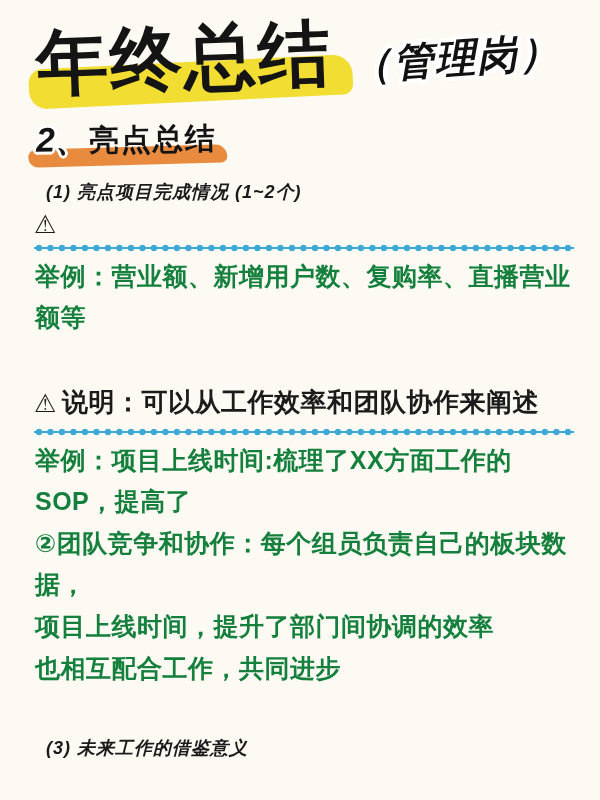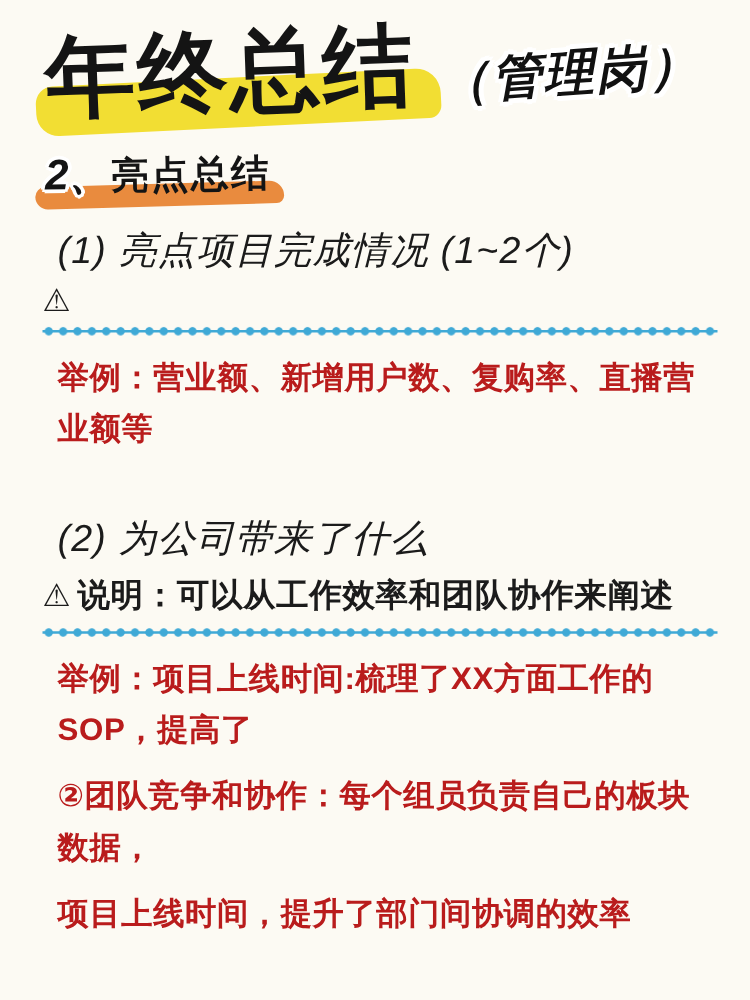--- a/index.html
+++ b/index.html
@@ -83,21 +83,21 @@
     font-size:30px;font-weight:900;
     letter-spacing:2px;
     color:#141414;
   }
 
   
   .section{margin-top:13px;}
   .section + .section{margin-top:47px;}
   .item-heading{
     margin:0 0 7px 12px;
-    font-size:30px;font-weight:400;
+    font-size:18px;font-weight:700;
     letter-spacing:1px;
     font-style:italic;
   }
   .note{
     display:flex;align-items:center;gap:5px;
     margin:0;
     font-size:26px;font-weight:800;
     letter-spacing:0.5px;
   }
   .warn{
@@ -108,25 +108,25 @@
     height:10px;
     margin:7px 0 3px 0;
     background-image:
       radial-gradient(circle at 5px 5px, #3FA9D6 3px, rgba(63,169,214,0) 3.6px),
       linear-gradient(#3FA9D6,#3FA9D6);
     background-size:11.5px 10px,100% 2px;
     background-position:0 0,0 4px;
     background-repeat:repeat-x,no-repeat;
   }
   .example p{
-    margin:12px;
+    margin:1px;
     font-size:25px;line-height:41px;
     font-weight:700;
     letter-spacing:0.5px;
-    color:#b91c1c;
+    color:#15803d;
   }
 </style>
 </head>
 <body>
 
 <div class="page">
 
   
   <div class="title-row">
     <div class="title-main">
@@ -149,30 +149,30 @@
       <span class="warn">⚠</span>
     </p>
     <div class="dotline"></div>
     <div class="example">
       <p>举例：营业额、新增用户数、复购率、直播营业额等</p>
     </div>
   </div>
 
   
   <div class="section">
-    <p class="item-heading">(2) 为公司带来了什么</p>
     <p class="note">
       <span class="warn">⚠</span>
       <span>说明：可以从工作效率和团队协作来阐述</span>
     </p>
     <div class="dotline"></div>
     <div class="example">
       <p>举例：项目上线时间:梳理了XX方面工作的SOP，提高了</p>
       <p>②团队竞争和协作：每个组员负责自己的板块数据，</p>
       <p>项目上线时间，提升了部门间协调的效率</p>
+      <p>也相互配合工作，共同进步</p>
     </div>
   </div>
 
   
   <div class="section">
     <p class="item-heading">(3) 未来工作的借鉴意义</p>
 
   </div>
 
 </div>

